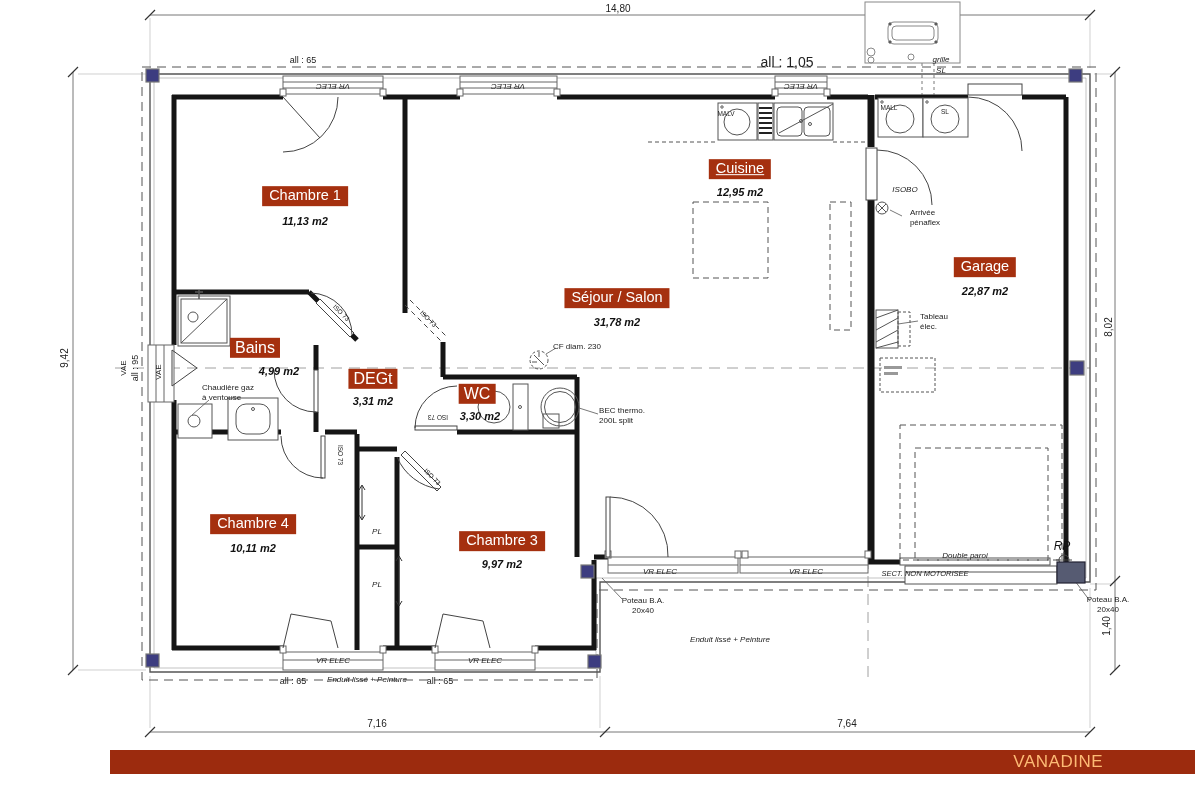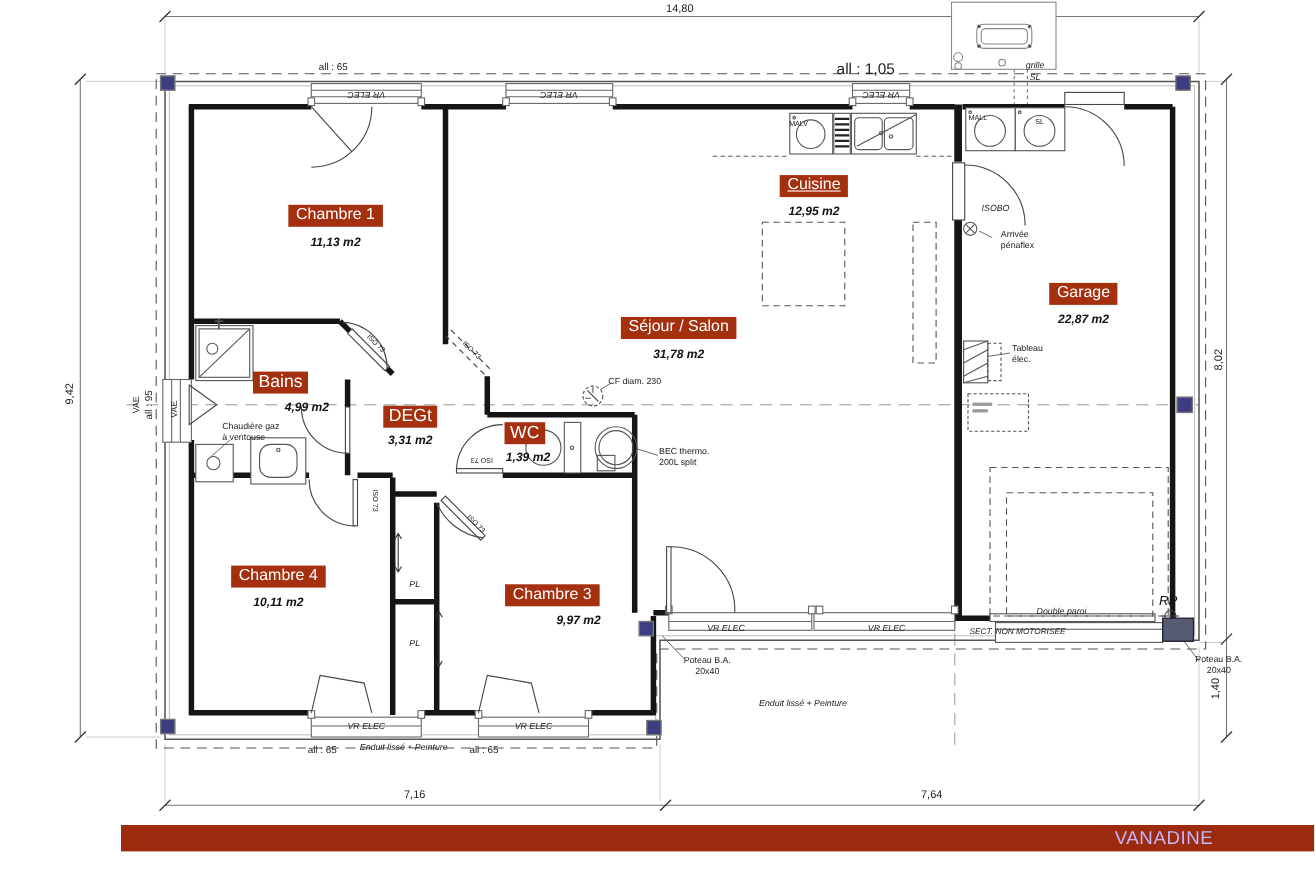--- a/index.html
+++ b/index.html
@@ -13,21 +13,21 @@
         font-weight:bold;color:#111;white-space:nowrap;}
   .ann{position:absolute;transform:translate(-50%,-50%);font-size:8px;color:#222;
        white-space:pre-line;text-align:center;line-height:1.25;}
   .ann.it{font-style:italic;}
   .ann.tiny{font-size:6.5px;}
   .ann.left{text-align:left;}
   .dim{position:absolute;transform:translate(-50%,-50%);font-size:10px;color:#222;white-space:nowrap;}
   .rp{position:absolute;transform:translate(-50%,-50%);font-size:12px;font-style:italic;color:#111;}
   #brand-bar{position:absolute;left:110px;right:0;top:750px;height:24px;background:#9C2B0E;
              display:flex;align-items:center;justify-content:flex-end;padding-right:92px;box-sizing:border-box;}
-  #brand-bar span{color:#c4b5fd;font-size:17px;letter-spacing:0.5px;}
+  #brand-bar span{color:#fdba74;font-size:17px;letter-spacing:0.5px;}
 </style>
 </head>
 <body>
 
 <div id="stage">
 
   <svg id="plan-svg" width="1195" height="800" viewBox="0 0 1195 800">
 
     <g stroke="#777" stroke-width="1" fill="none">
       <path d="M150,15H1090 M73,72V670 M1115,72V670 M150,732H1090"></path>
@@ -243,27 +243,27 @@
   <div class="badge" style="left:985px;top:267px;">Garage</div>
   <div class="area" style="left:985px;top:291px;">22,87 m2</div>
 
   <div class="badge small" style="left:255px;top:348px;">Bains</div>
   <div class="area" style="left:255px;top:371px;margin-left:24px;">4,99 m2</div>
 
   <div class="badge small" style="left:373px;top:379px;">DEGt</div>
   <div class="area" style="left:373px;top:401px;text-align:right;">3,31 m2</div>
 
   <div class="badge small" style="left:477px;top:394px;">WC</div>
-  <div class="area" style="left:480px;top:416px;">1,39 m2</div>
+  <div class="area" style="left:480px;top:416px;">3,30 m2</div>
 
   <div class="badge" style="left:253px;top:524px;">Chambre 4</div>
   <div class="area" style="left:253px;top:548px;">10,11 m2</div>
 
   <div class="badge" style="left:502px;top:541px;">Chambre 3</div>
-  <div class="area" style="left:526px;top:564px;">9,97 m2</div>
+  <div class="area" style="left:502px;top:564px;">9,97 m2</div>
 
   <div class="dim" style="left:618px;top:8px;">14,80</div>
   <div class="dim" style="left:64px;top:358px;transform:translate(-50%,-50%) rotate(-90deg);">9,42</div>
   <div class="dim" style="left:1108px;top:327px;transform:translate(-50%,-50%) rotate(-90deg);">8,02</div>
   <div class="dim" style="left:1106px;top:626px;transform:translate(-50%,-50%) rotate(-90deg);">1,40</div>
   <div class="dim" style="left:377px;top:723px;">7,16</div>
   <div class="dim" style="left:847px;top:723px;">7,64</div>
 
   <div class="ann" style="left:303px;top:61px;font-size:9px;">all : 65</div>
   <div class="ann" style="left:787px;top:63px;font-size:14px;">all : 1,05</div>

